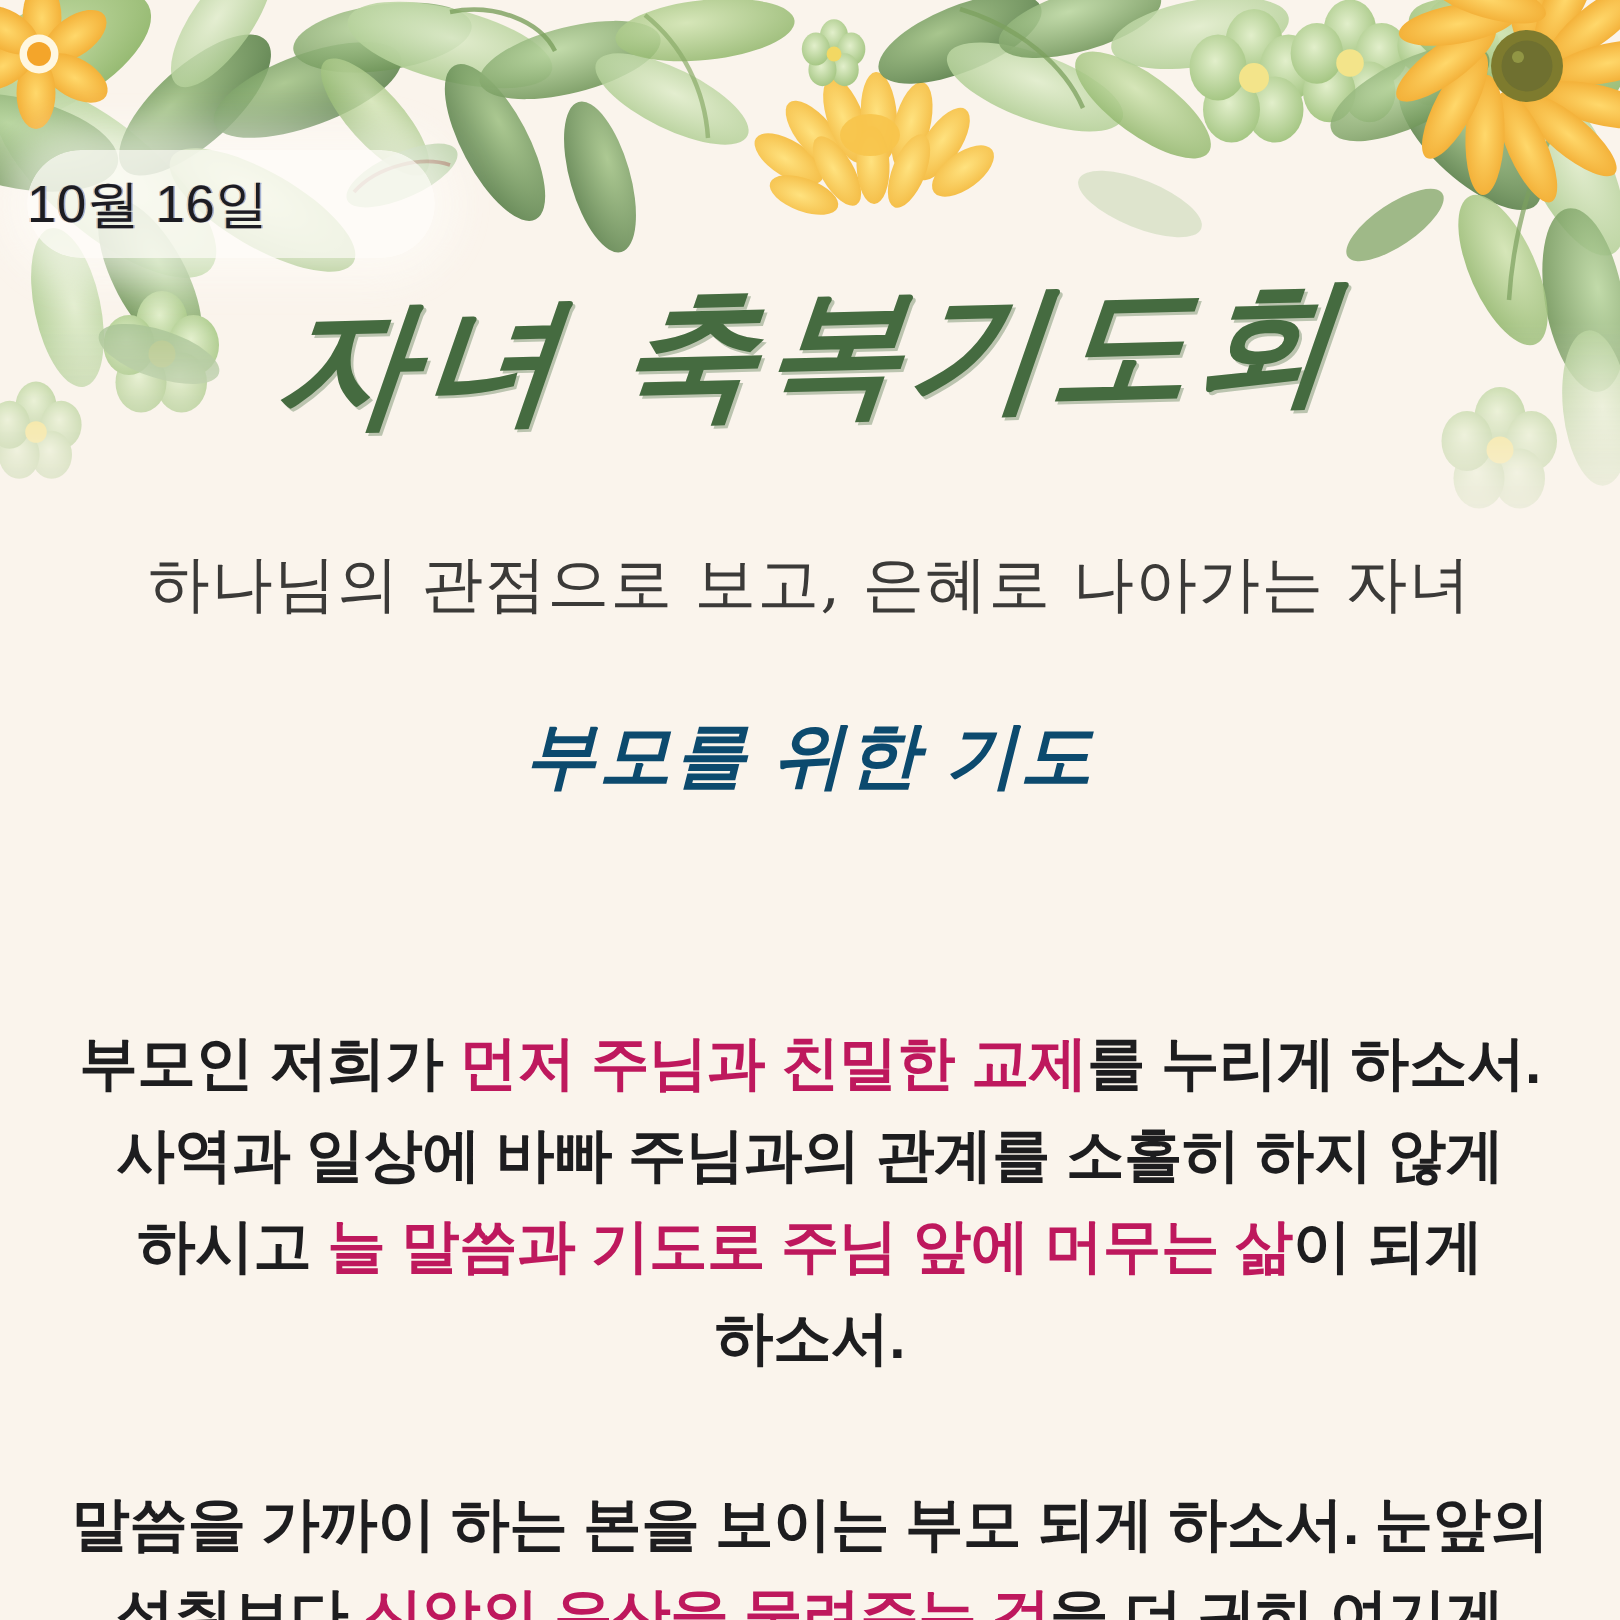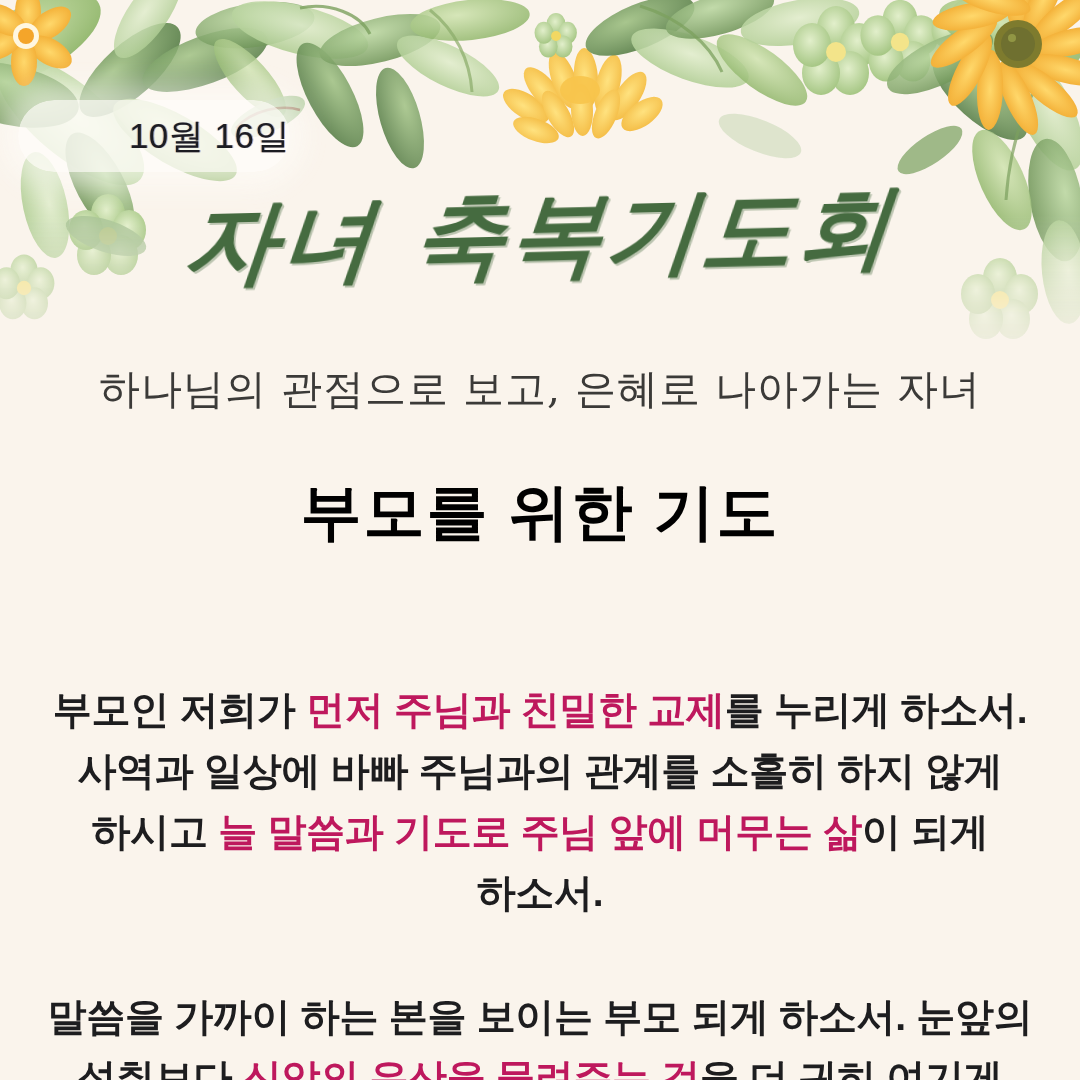--- a/index.html
+++ b/index.html
@@ -23,21 +23,21 @@
     pointer-events:none;
   }
   .floral svg{display:block;width:1080px;height:360px;}
 
   
   .date-pill{
     position:absolute;left:18px;top:100px;
     width:272px;height:72px;
     border-radius:40px;
     background:rgba(255,253,249,.82);
-    display:flex;align-items:center;justify-content:flex-end;
+    display:flex;align-items:center;justify-content:flex-start;
     box-shadow:0 0 26px 16px rgba(255,253,249,.55);
   }
   .date-pill span{
     font-size:35px;font-weight:400;color:#1c1c22;
     letter-spacing:.5px;
     text-shadow:1px 0 0 rgba(60,90,180,.45), -1px 0 0 rgba(210,120,50,.35);
   }
 
   
   .title{
@@ -61,23 +61,24 @@
     font-family:"DejaVu Serif","Liberation Serif",serif;
     font-size:41px;font-weight:400;
     letter-spacing:1px;
     white-space:nowrap;
   }
 
   
   .headline{
     position:absolute;left:0;right:0;top:472px;
     text-align:center;
-    color:#000000;
-    font-size:61px;font-weight:700;
+    color:#0c4a6e;
+    font-size:48px;font-weight:700;
     letter-spacing:2px;
+    font-style:italic;
   }
 
   
   .body-wrap{
     position:absolute;left:44px;top:640px;width:992px;
   }
   .para{
     text-align:center;
     font-size:39px;
     line-height:61px;

